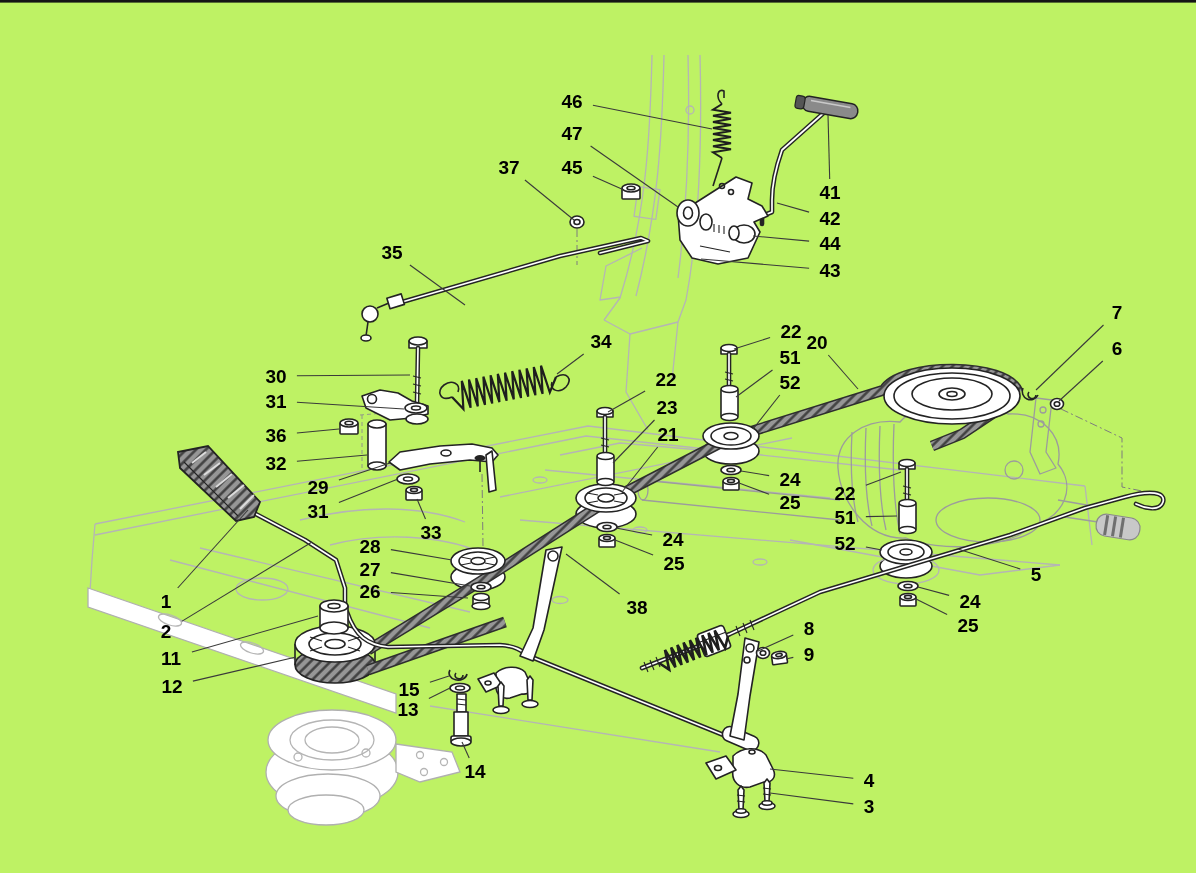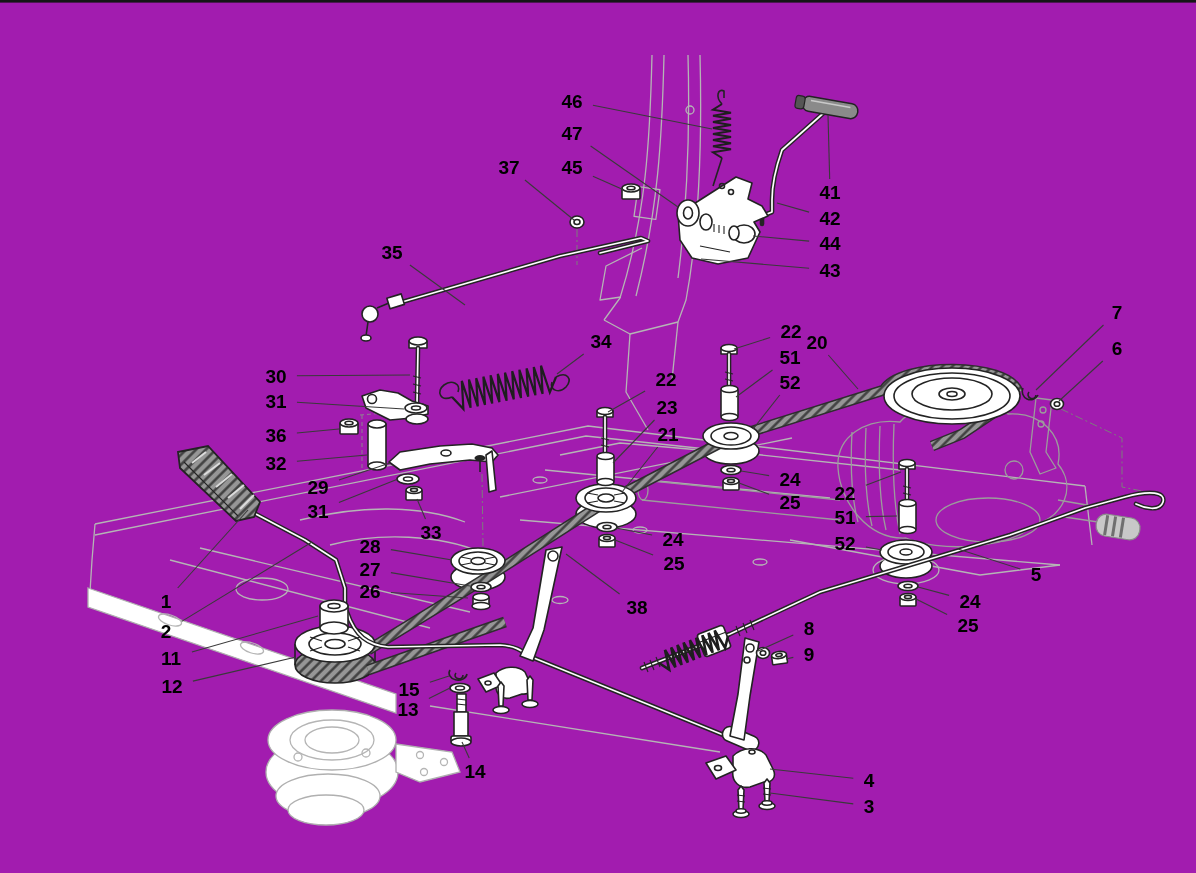--- a/index.html
+++ b/index.html
@@ -17,21 +17,21 @@
   .belt{stroke:url(#beltHatch);fill:none;stroke-width:8;stroke-linejoin:round;}
   .dashdot{stroke:#7d7d7d;fill:none;stroke-width:1;stroke-dasharray:8 3 2 3;}
   .dash{stroke:#8d8d8d;fill:none;stroke-width:0.9;stroke-dasharray:4 3;}
   .leader{stroke:var(--leader,#3a3a3a);stroke-width:1.1;fill:none;}
   .callout{font:700 var(--label-size,19px) "Liberation Sans",sans-serif;fill:var(--label-color,#000);}
   .spring{fill:none;stroke:#1e1e1e;}
 </style>
 </head>
 <body>
 
-<div id="stage" style="background: #a21caf;">
+<div id="stage" style="background: #bef264;">
 <svg id="art" width="1196" height="873" viewBox="0 0 1196 873" xmlns="http://www.w3.org/2000/svg">
   <defs>
     <pattern id="beltHatch" width="7" height="7" patternUnits="userSpaceOnUse" patternTransform="rotate(45)">
       <rect id="beltBase" width="7" height="7" fill="#969696"></rect>
       <line id="beltHatchLine" x1="1.5" y1="0" x2="1.5" y2="7" stroke="#3c3c3c" stroke-width="2.4"></line>
     </pattern>
   </defs>
 
   <rect x="0" y="0" width="1196" height="2.6" fill="#151515"></rect>
 

